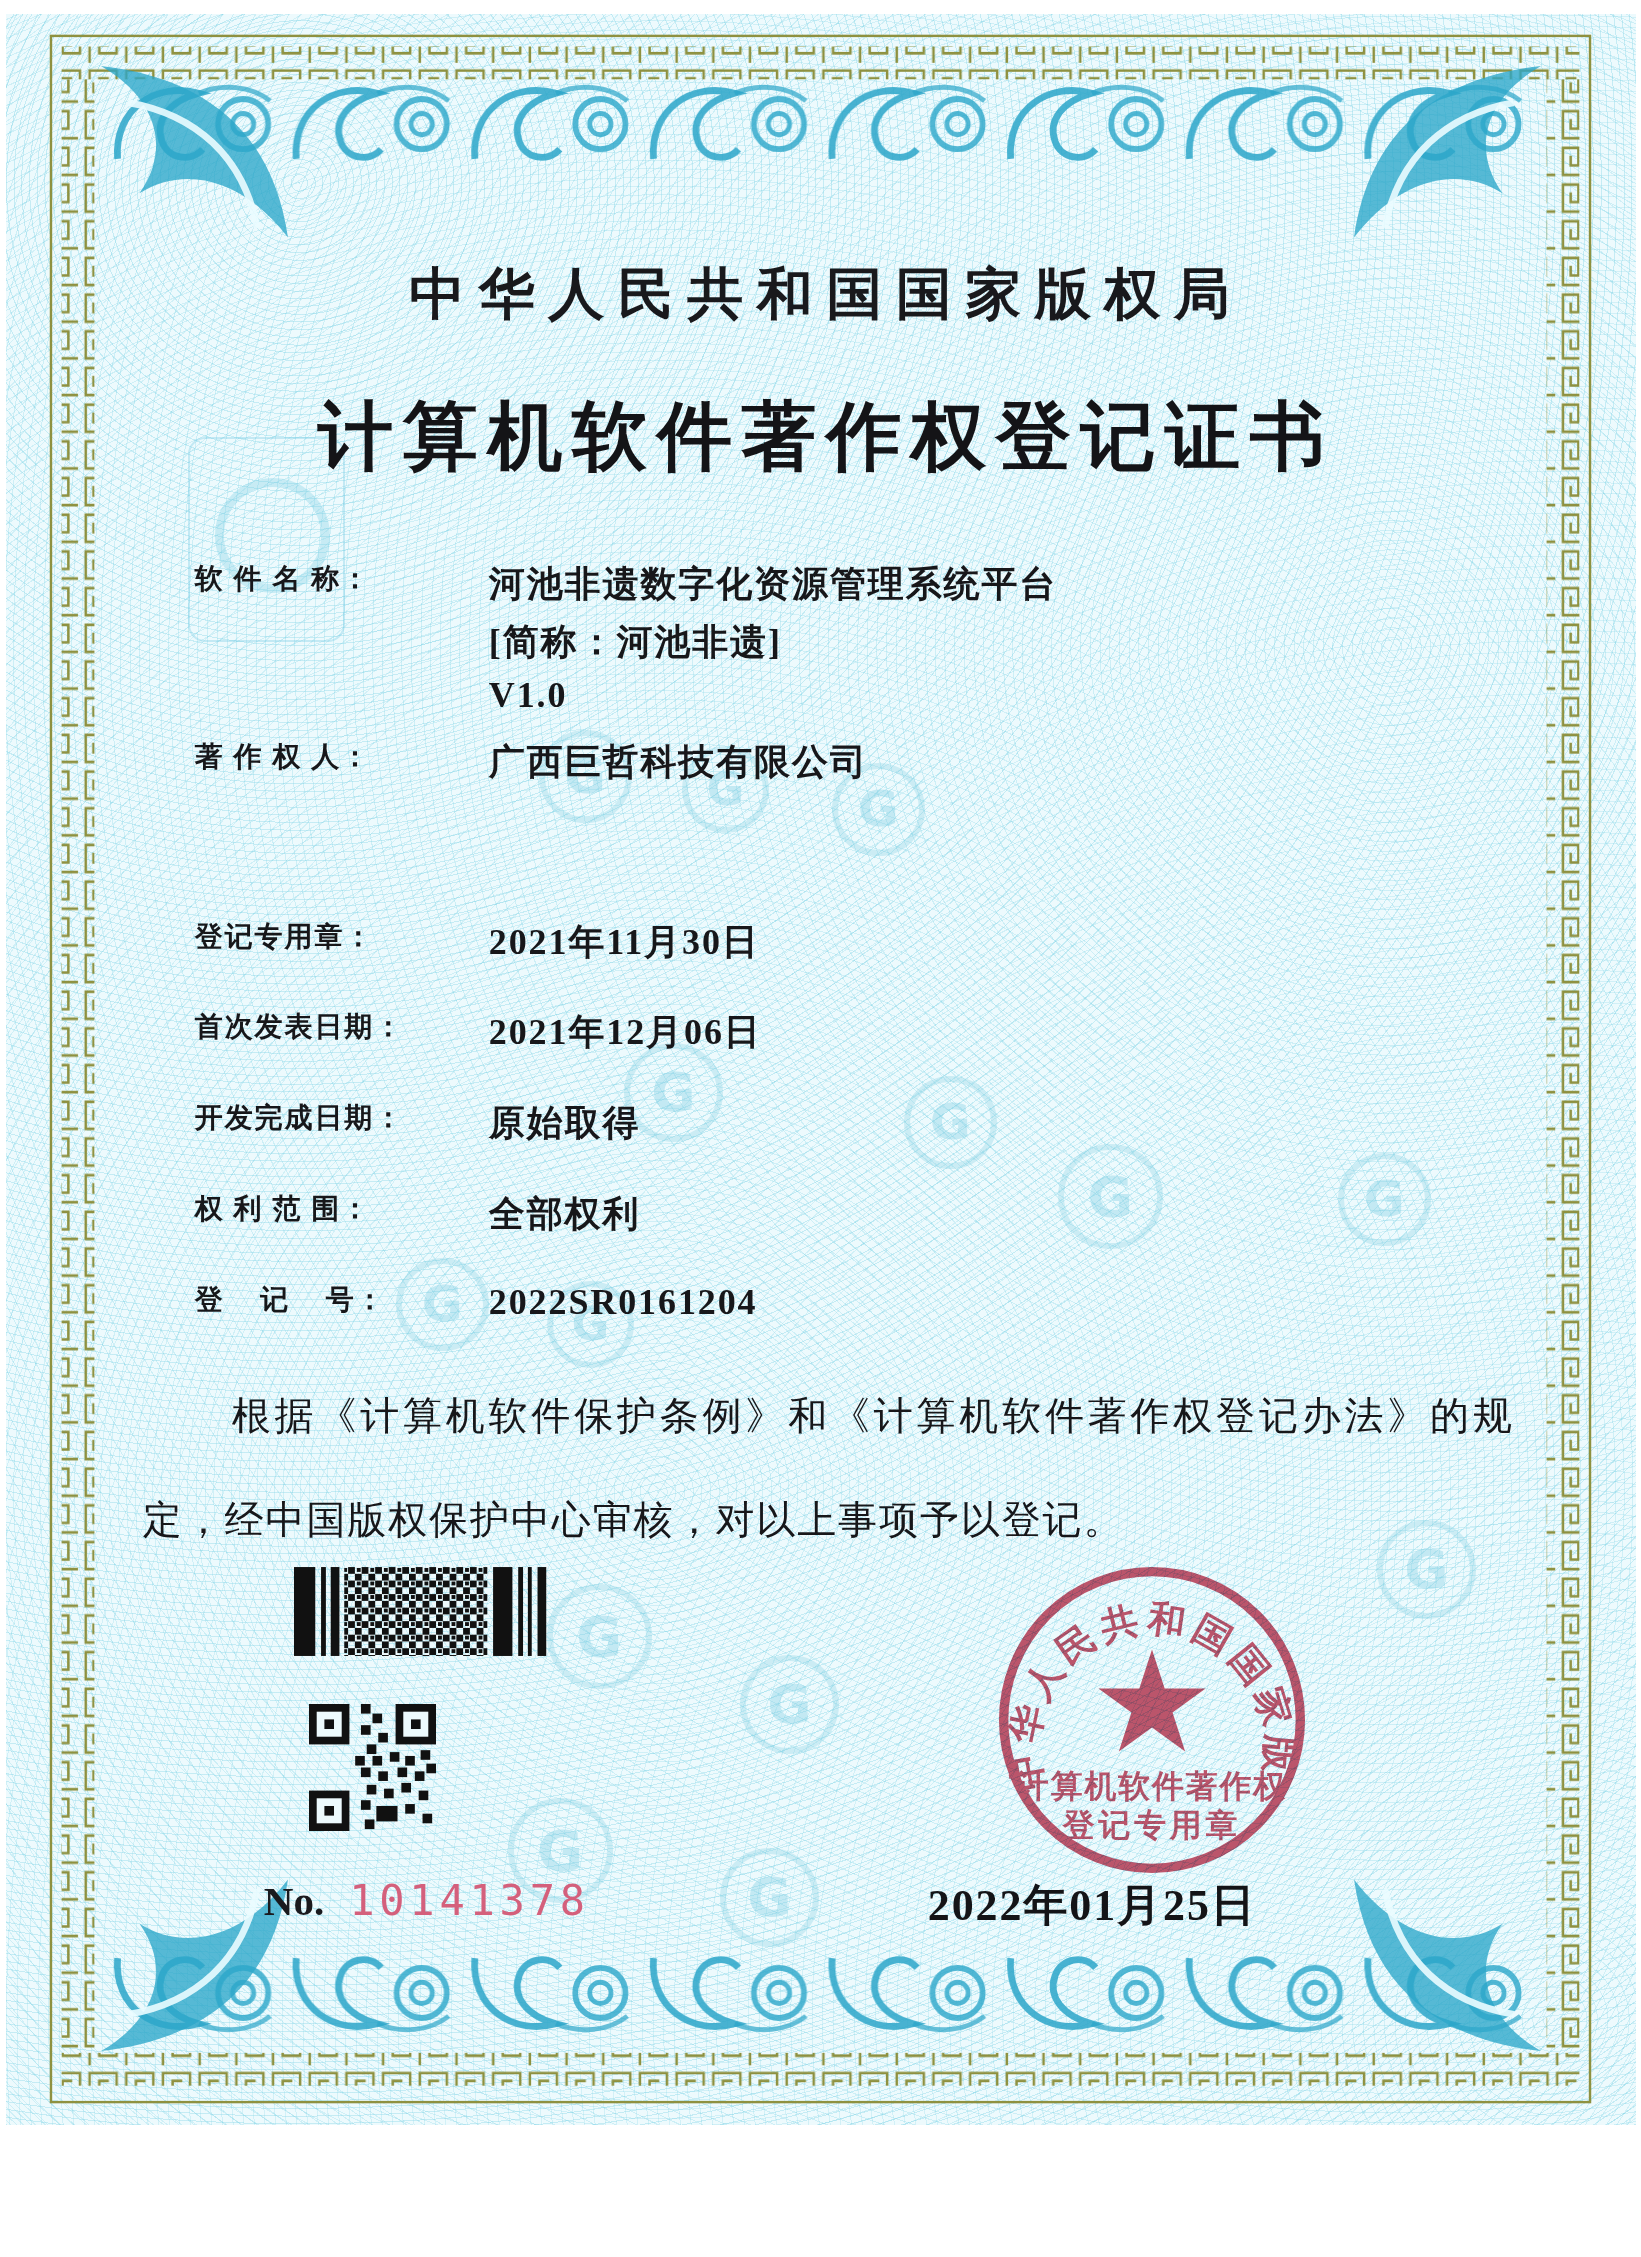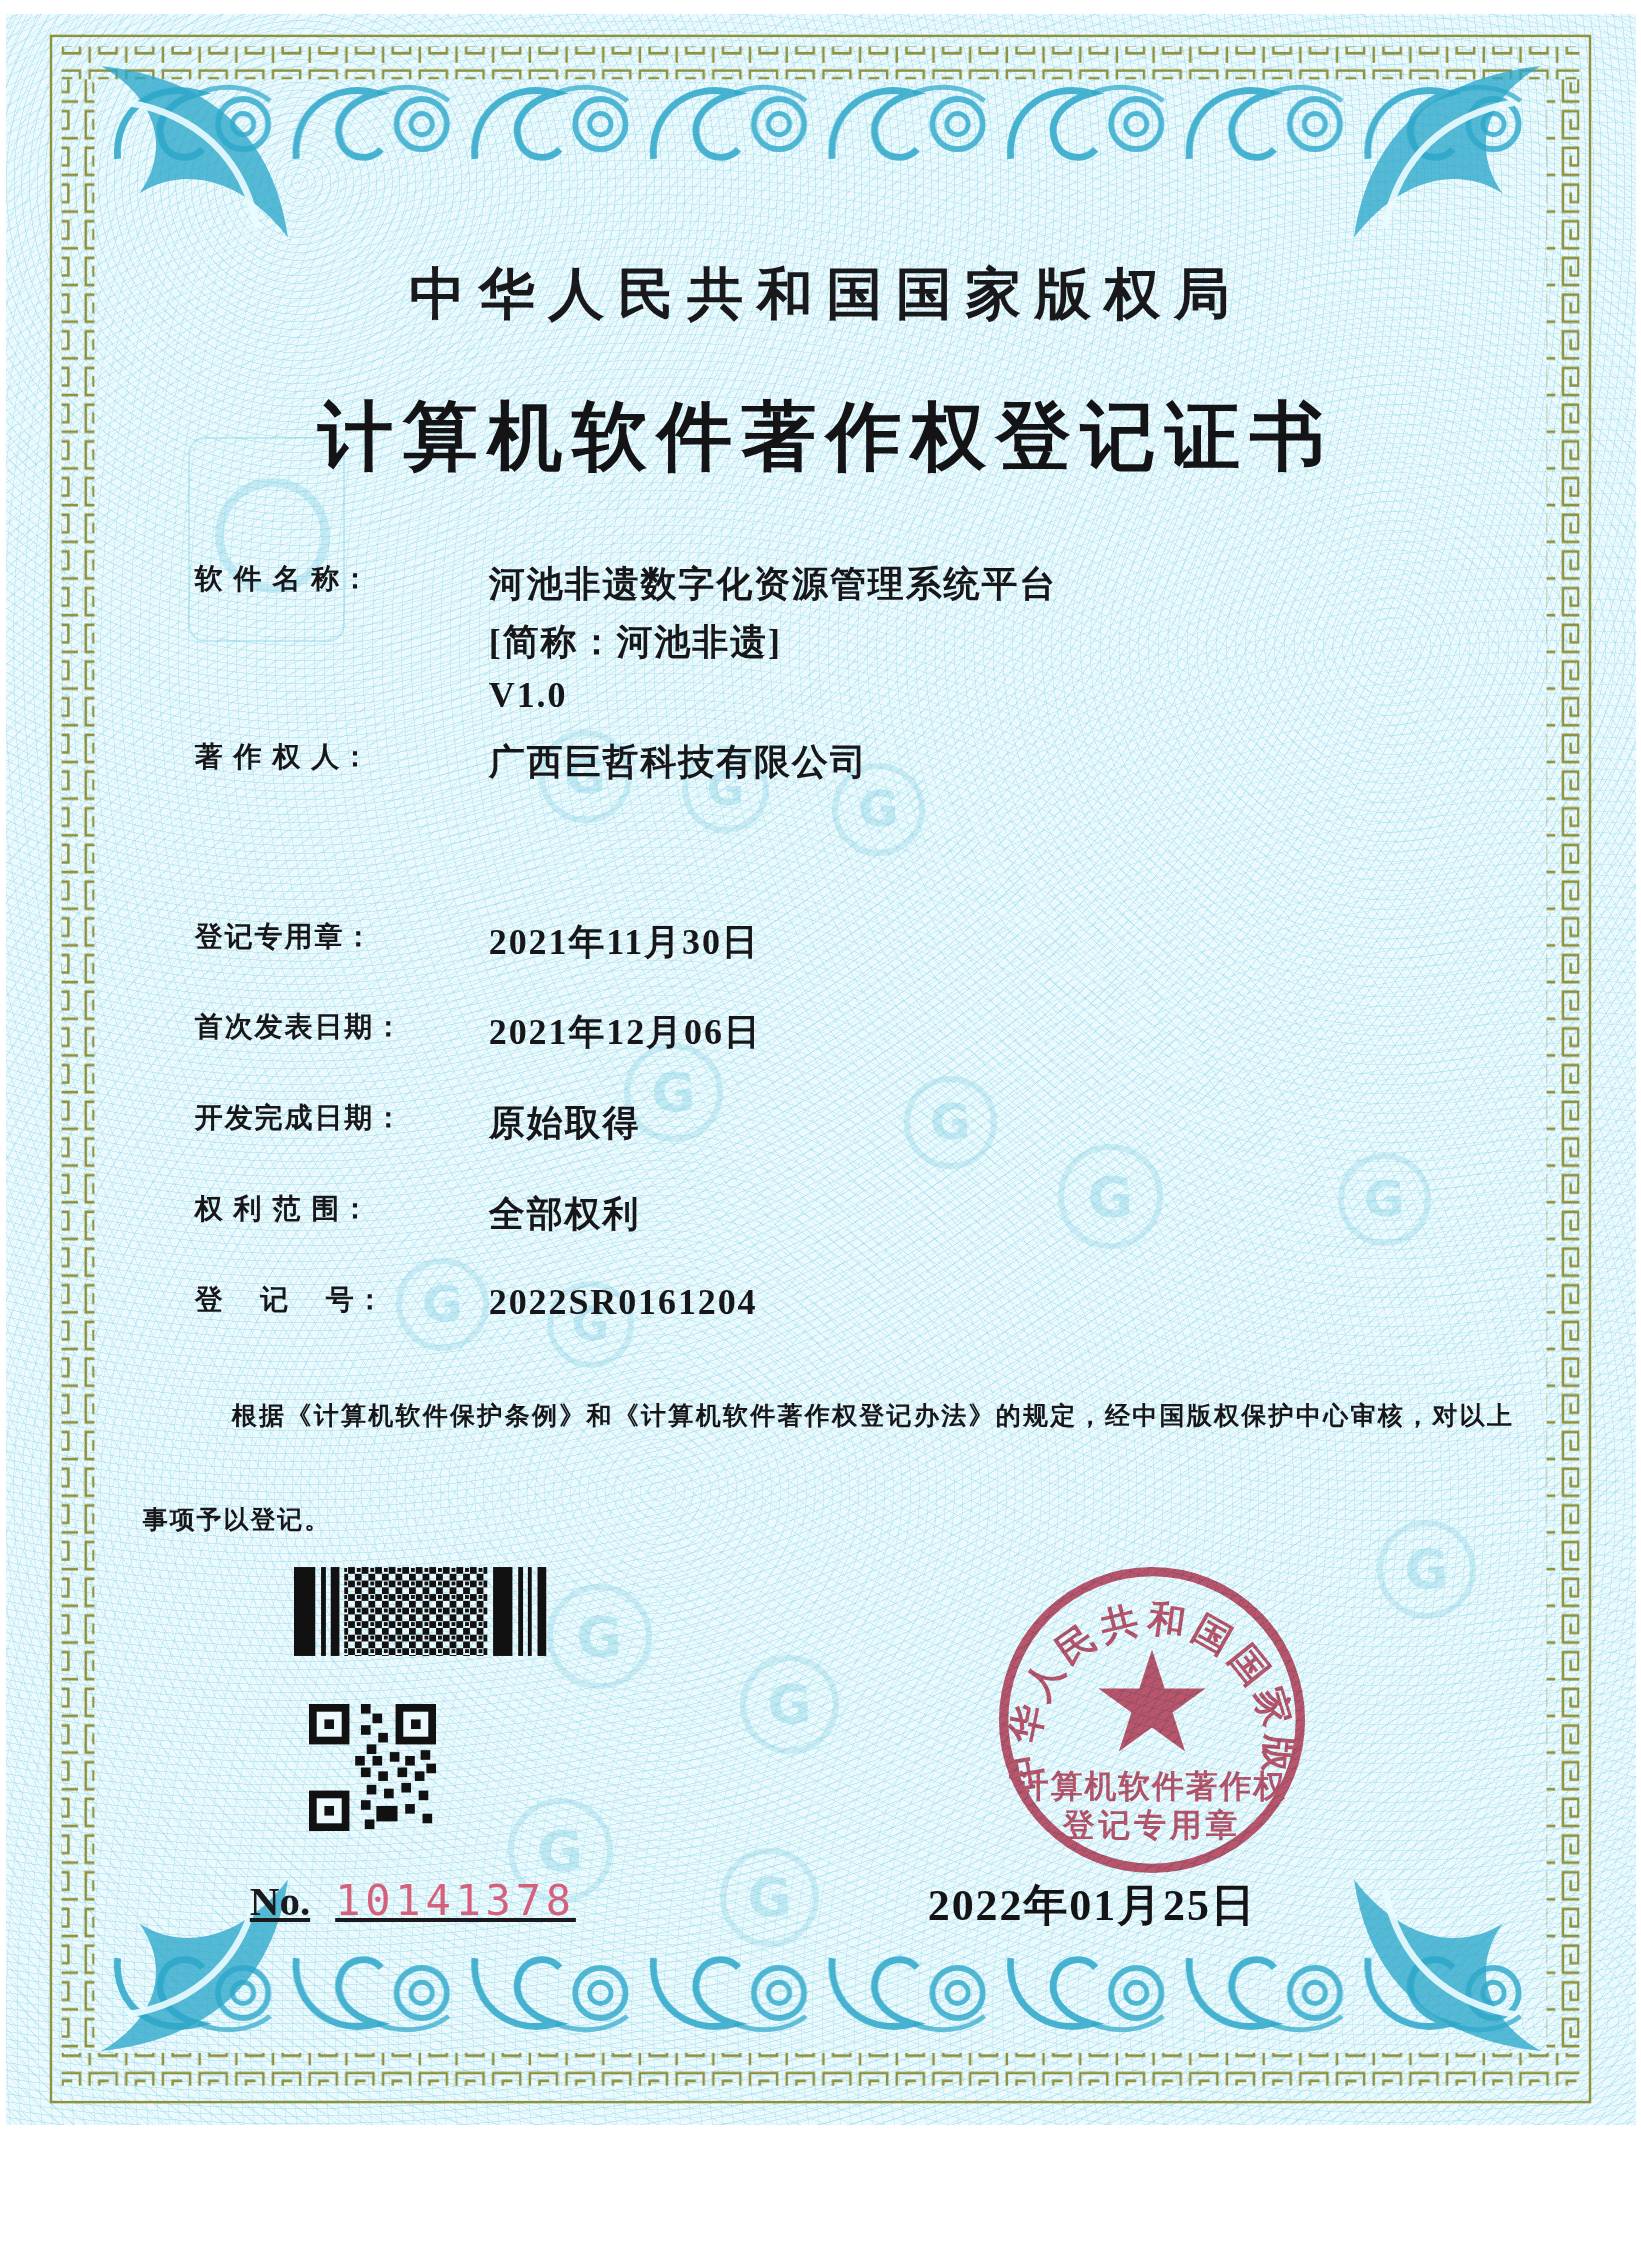--- a/index.html
+++ b/index.html
@@ -37,25 +37,25 @@
   .flabel{
     position:absolute;left:189px;font-size:28px;font-weight:bold;color:#17171a;
     letter-spacing:1.9px;
   }
   .fvalue{
     position:absolute;left:483px;font-size:36px;font-weight:bold;color:#17171a;
     letter-spacing:1.9px;
   }
   .para{
     position:absolute;left:137px;top:1350px;width:1371px;
-    font-size:25px;font-weight:bold;color:#17171a;line-height:104px;
+    font-size:39px;font-weight:normal;color:#17171a;line-height:104px;
     text-indent:89px;letter-spacing:1.9px;text-align:justify;
   }
   .serial{
-    position:absolute;left:244px;top:1862px;font-size:41px;font-weight:bold;color:#1a1a1e;text-decoration:underline;
+    position:absolute;left:258px;top:1862px;font-size:41px;font-weight:bold;color:#1a1a1e;
   }
   .serial .digits{
     font-family:"DejaVu Sans Mono","Liberation Mono",monospace;
     font-weight:normal;color:#d4607c;letter-spacing:4.8px;margin-left:25px;font-size:42px;
   }
   .issue-date{
     position:absolute;left:922px;top:1862px;width:406px;text-align:left;
     font-size:44px;font-weight:bold;color:#141417;letter-spacing:1.9px;
   }
   

